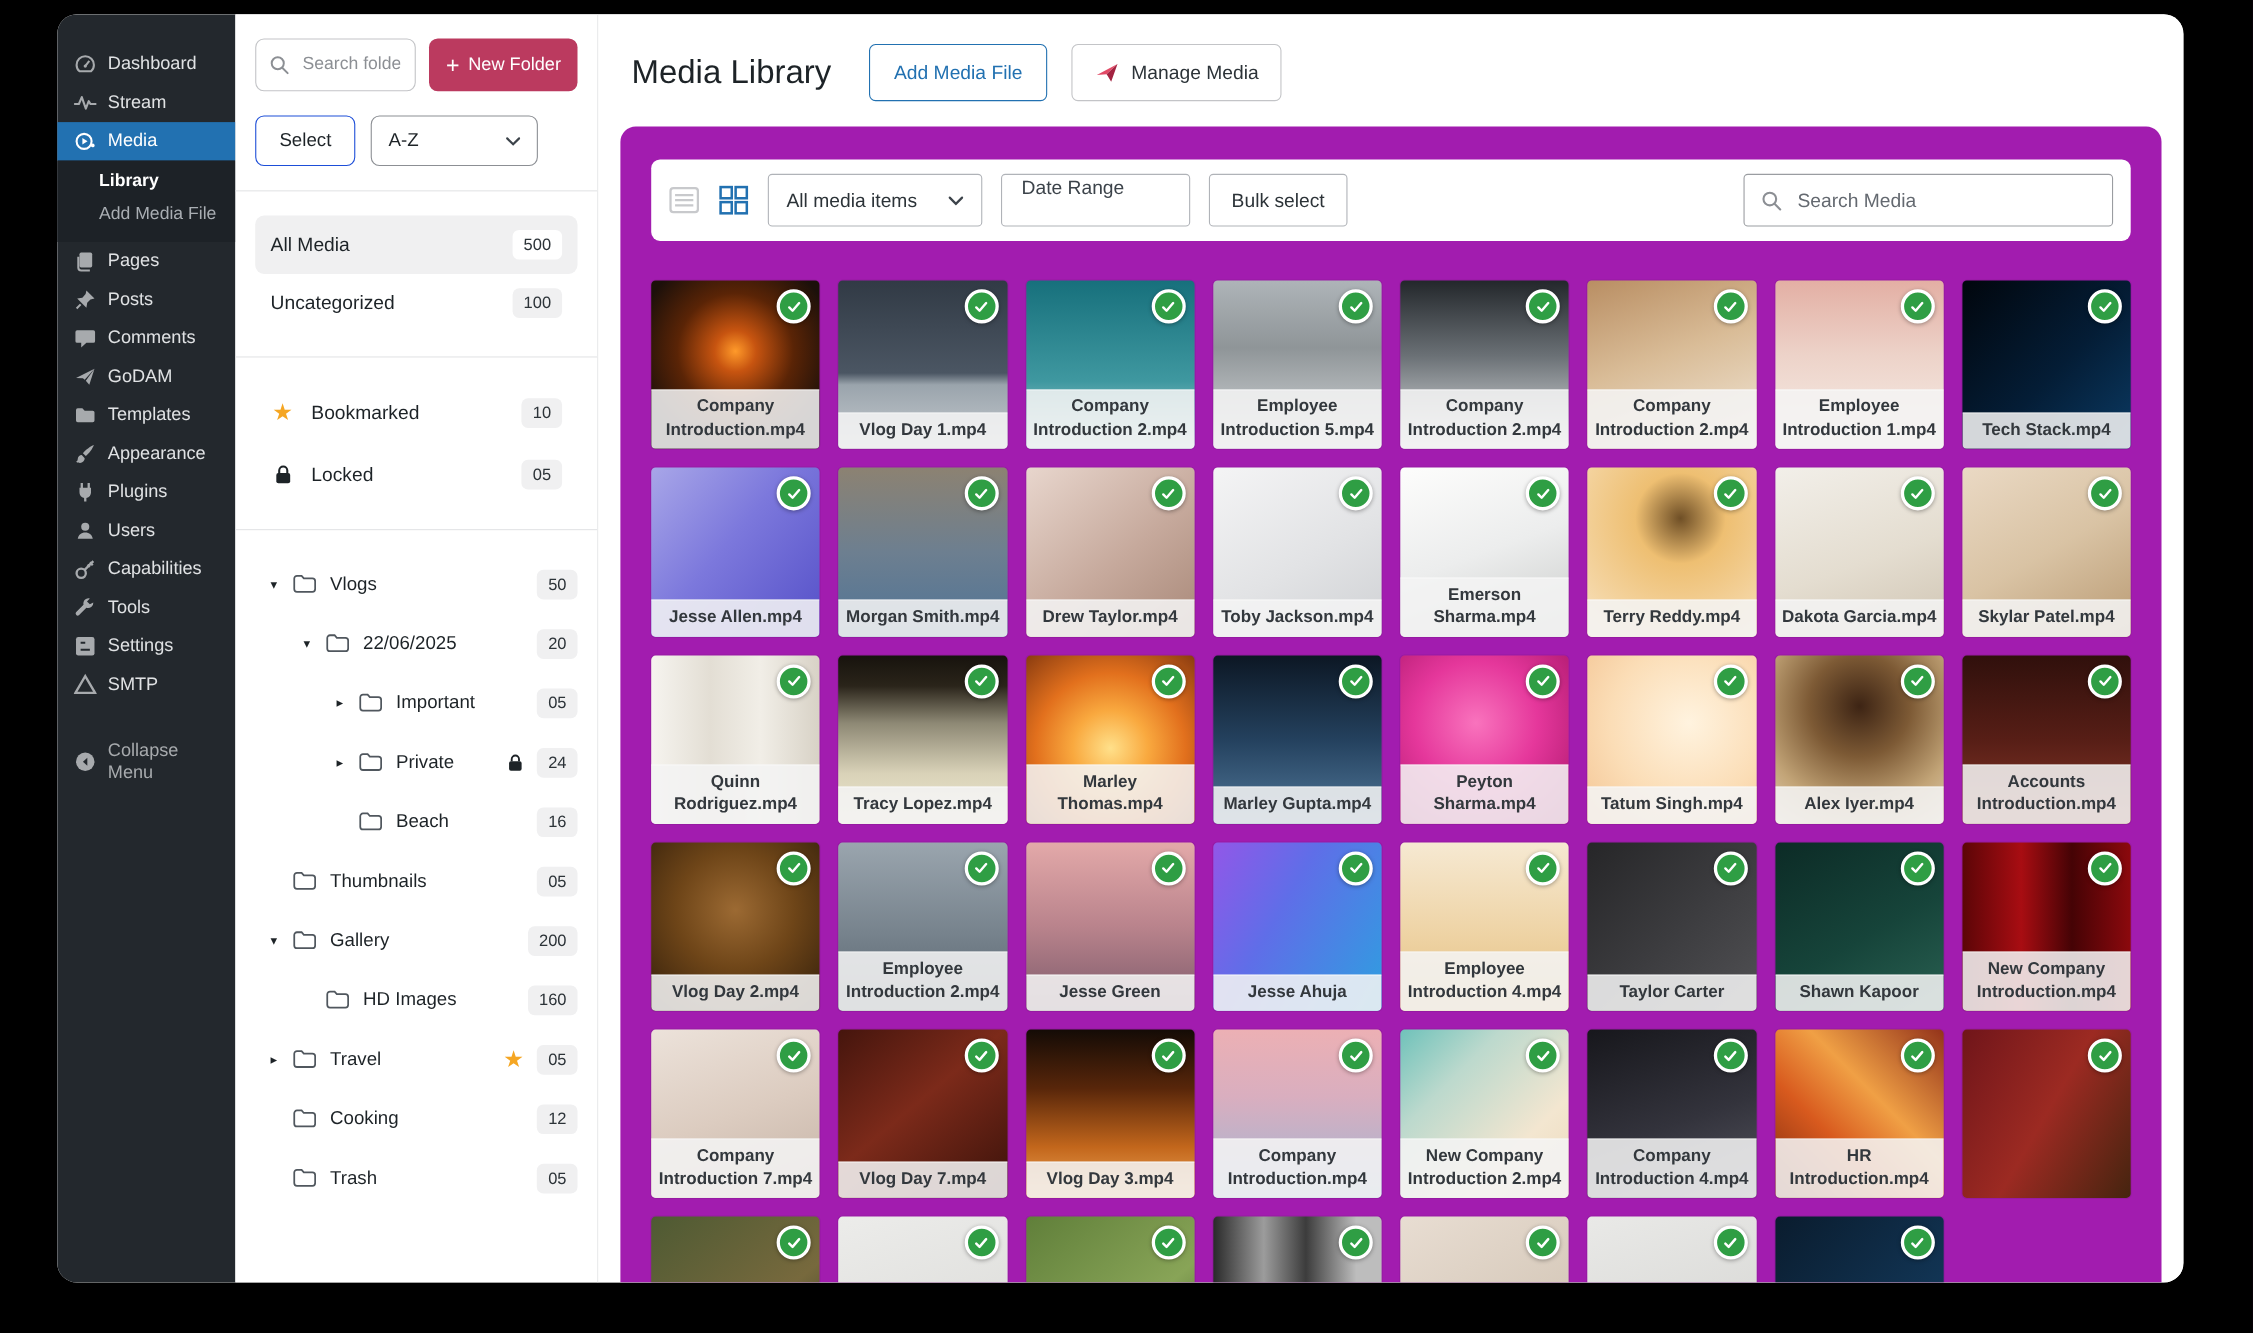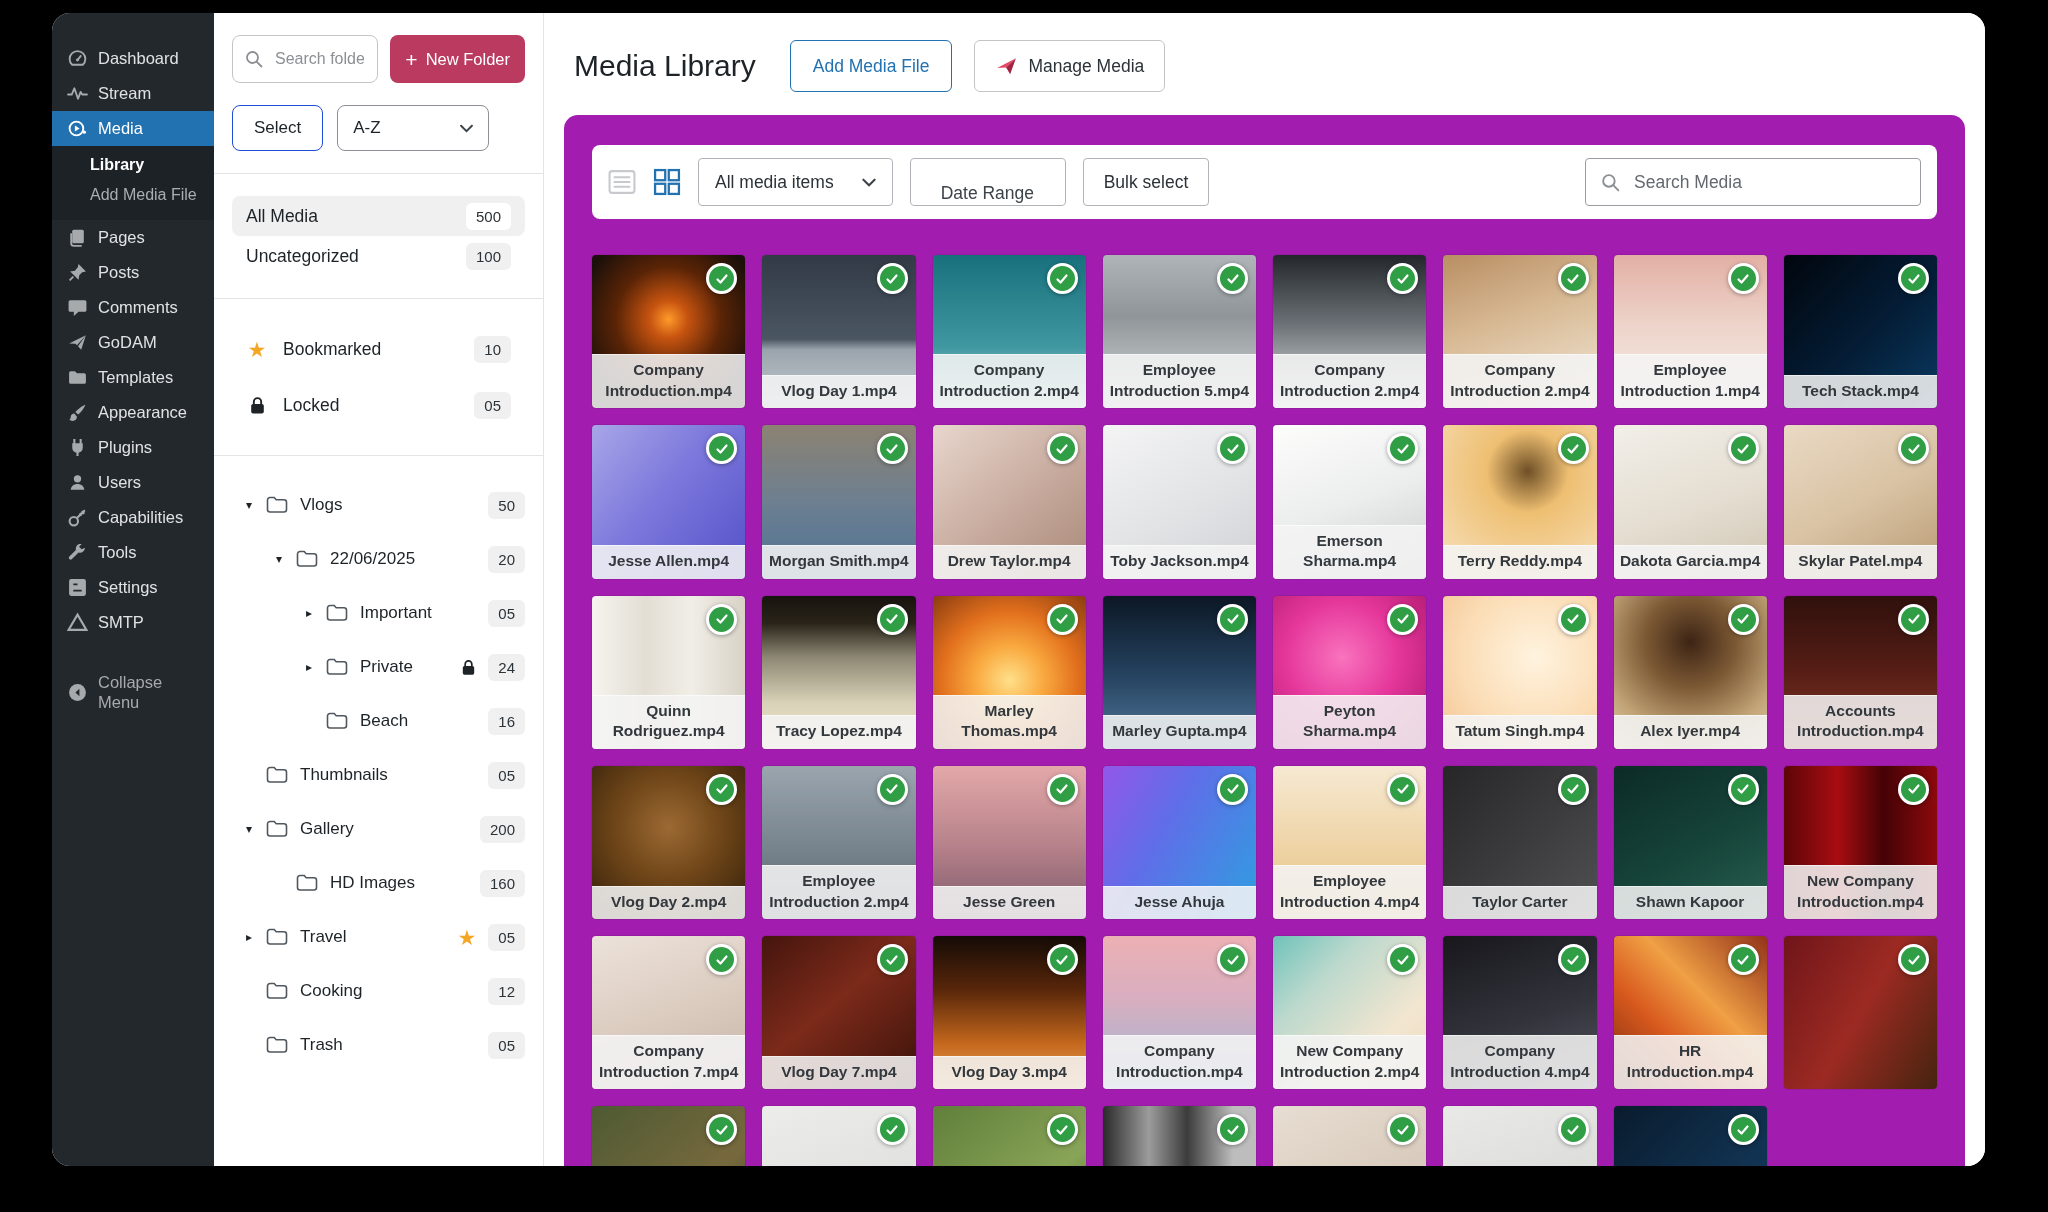--- a/index.html
+++ b/index.html
@@ -35,21 +35,21 @@
     align-items:center;gap:8px;padding:0 15px;font-size:16.5px;cursor:pointer;
     font-family:"Liberation Sans",sans-serif;}
   .btn-new-folder .plus{font-size:21px;line-height:1;font-weight:400;}
   .f-row2{display:flex;gap:14px;margin-top:22px;}
   .btn-select{height:46px;border:1px solid #1d4ed8;border-radius:8px;background:#fff;
     padding:0 21px;font-size:17px;color:#1d2327;cursor:pointer;font-family:"Liberation Sans",sans-serif;}
   .f-sort{height:46px;width:152px;border:1px solid #8c8f94;border-radius:8px;background:#fff;
     display:flex;align-items:center;justify-content:space-between;padding:0 15px;font-size:17px;
     cursor:pointer;}
   .f-div{height:1px;background:#e3e4e6;margin:22px -18px;}
-  .f-quick{display:flex;align-items:center;justify-content:space-between;height:40px;
+  .f-quick{display:flex;align-items:center;justify-content:space-between;height:53px;
     padding:0 14px;border-radius:8px;font-size:17.5px;cursor:pointer;}
   .f-quick.selected{background:#f0f0f1;}
   .chip{background:#f0f0f1;border-radius:6px;padding:5px 10px;font-size:15px;min-width:28px;
     text-align:center;color:#2c3338;font-weight:500;}
   .f-quick.selected .chip{background:#fff;}
   .f-flag{display:flex;align-items:center;height:56px;padding:0 14px;gap:15px;font-size:17.5px;cursor:pointer;}
   .f-flag .flag-ic{width:22px;display:inline-flex;justify-content:center;}
   .f-flag .flag-ic svg{width:21px;height:21px;}
   .f-flag .f-qlabel{flex:1;}
   .star-glyph{color:#f5a623;font-size:21px;line-height:1;}
@@ -72,22 +72,22 @@
     padding:0 20px;font-size:17.5px;display:flex;align-items:center;gap:10px;cursor:pointer;
     font-family:"Liberation Sans",sans-serif;}
   .btn-manage svg{width:23px;height:23px;}
   .m-gray{flex:1;margin:0 20px;background:#a21caf;border-radius:14px 14px 0 0;
     padding:30px 28px;overflow:hidden;}
   .toolbar{background:#fff;border-radius:8px;padding:13px 16px;display:flex;align-items:center;gap:17px;}
   .view-ic{width:28px;height:28px;display:inline-flex;cursor:pointer;}
   .view-ic svg{width:100%;height:100%;}
   .tb-filter{height:48px;border:1px solid #b0b3b8;border-radius:4px;background:#fff;display:flex;
     align-items:center;gap:28px;padding:0 16px;font-size:17.5px;color:#2c3338;cursor:pointer;}
-  .tb-date{height:48px;width:156px;border:1px solid #b0b3b8;border-radius:4px;background:#fff;
-    display:flex;align-items:flex-end;padding:0 28px;}
+  .tb-date{height:48px;width:172px;border:1px solid #b0b3b8;border-radius:4px;background:#fff;
+    display:flex;align-items:flex-start;padding:0 16px;}
   .tb-date input{border:none;outline:none;width:100%;font-size:17.5px;color:#3c434a;
     font-family:"Liberation Sans",sans-serif;background:transparent;}
   .tb-date input::placeholder{color:#3c434a;}
   .tb-bulk{height:48px;border:1px solid #b0b3b8;border-radius:4px;background:#fff;padding:0 20px;
     font-size:17.5px;color:#2c3338;cursor:pointer;font-family:"Liberation Sans",sans-serif;}
   .tb-search{margin-left:auto;width:336px;height:48px;border:1px solid #9a9da1;border-radius:4px;
     display:flex;align-items:center;gap:11px;padding:0 14px;background:#fff;}
   .tb-search svg{width:21px;height:21px;flex-shrink:0;}
   .tb-search input{border:none;outline:none;width:100%;font-size:17.5px;color:#3c434a;
     font-family:"Liberation Sans",sans-serif;background:transparent;}

